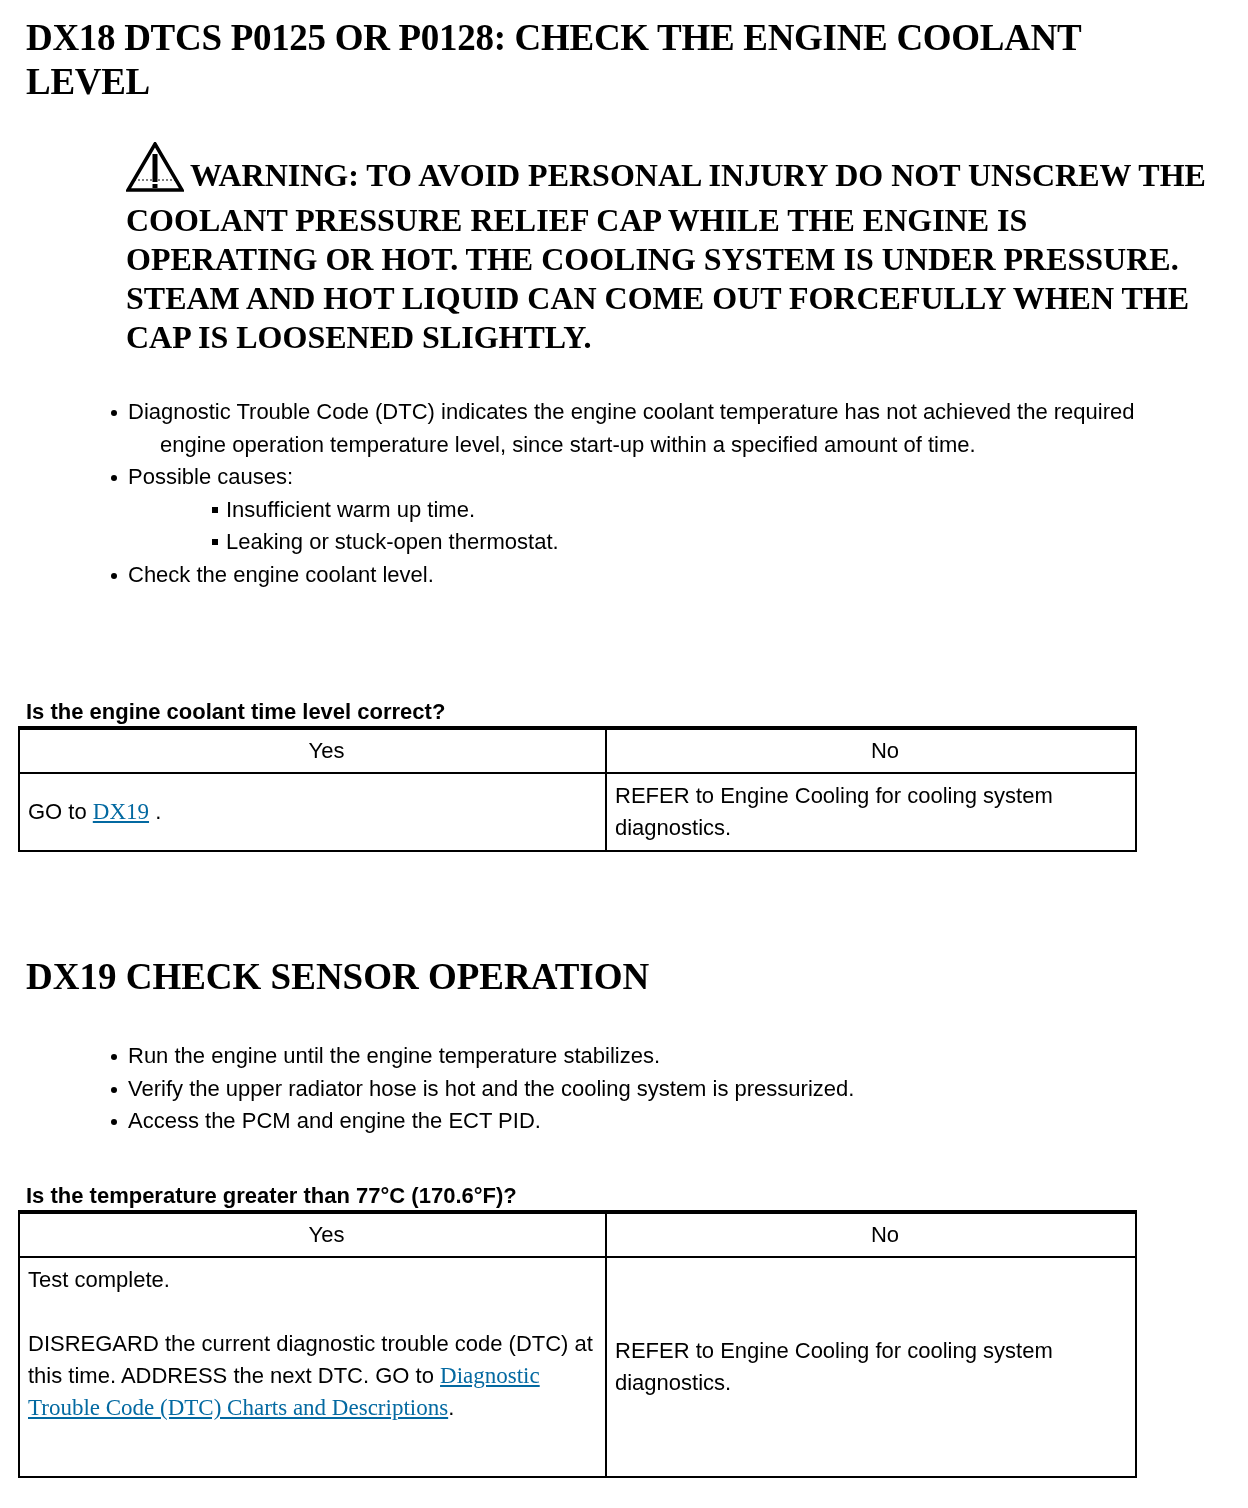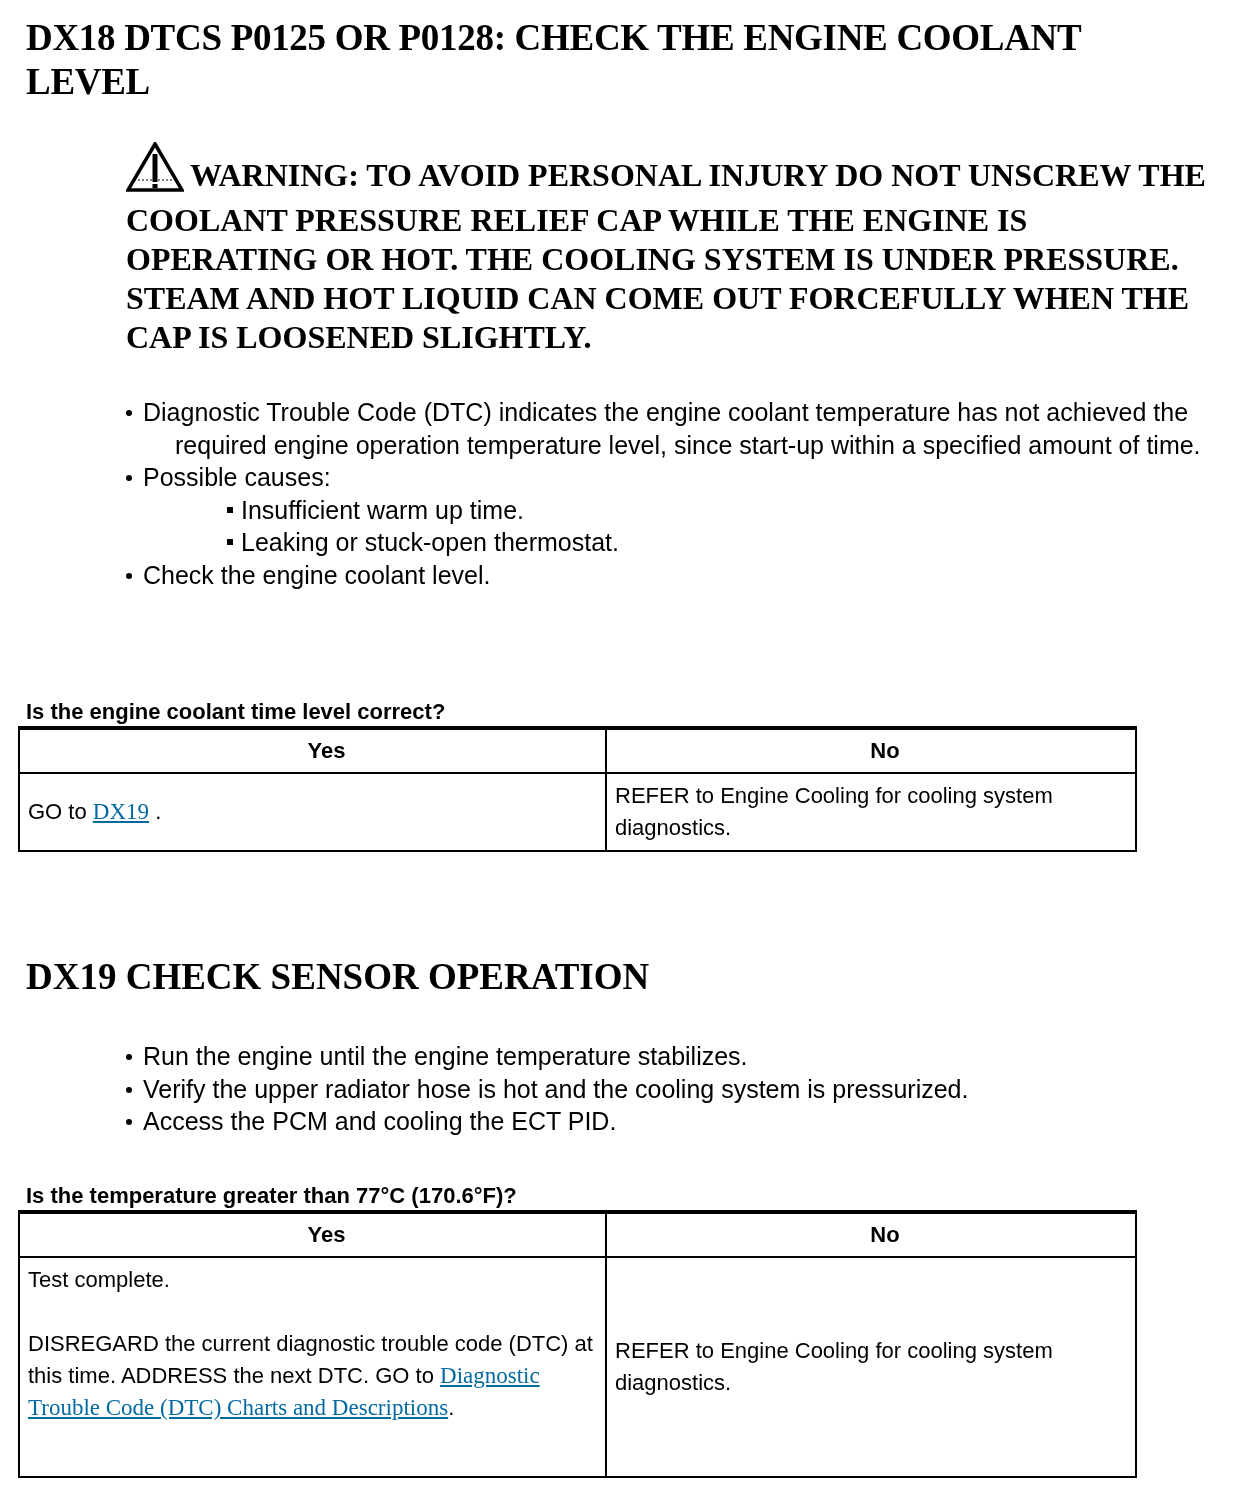--- a/index.html
+++ b/index.html
@@ -15,22 +15,22 @@
     font-size: 37px; font-weight: bold; line-height: 44px;
     letter-spacing: -0.3px;
   }
   .warning {
     position: absolute; left: 126px; top: 142px; width: 1100px;
     font-size: 32px; font-weight: bold; line-height: 39px;
   }
   .warn-icon { display: inline-block; vertical-align: -6px; margin-right: 6px; }
 
   .bullets {
-    position: absolute; left: 123px; width: 1080px;
-    font-size: 25px; line-height: 32.5px;
+    position: absolute; left: 108px; width: 1080px;
+    font-size: 22px; line-height: 32.5px;
   }
   .bullets .item { position: relative; padding-left: 20px; }
   .bullets .item .text { display: block; }
   .bullets .item.wrap .text { padding-left: 32px; text-indent: -32px; }
   .bullets .dot {
     position: absolute; left: 3px; top: 14px; width: 6px; height: 6px;
     border-radius: 50%; background: #000;
   }
   .bullets .sub { position: relative; padding-left: 118px; }
   .bullets .sq {
@@ -43,21 +43,21 @@
     line-height: 26px;
   }
 
   table.qa {
     position: absolute; left: 18px; width: 1119px;
     border-collapse: collapse; font-size: 22px; line-height: 32px;
   }
   table.qa th, table.qa td {
     border: 2px solid #000; padding: 0 8px;
   }
-  table.qa thead th { border-top: 4px solid #000; font-weight: bold; text-align: center; height: 42px; padding-left: 36px; }
+  table.qa thead th { border-top: 4px solid #000; font-weight: normal; text-align: center; height: 42px; padding-left: 36px; }
   table.qa td { vertical-align: middle; }
   .col-yes { width: 541px; }
 
   .link {
     font-family: "Liberation Serif", "DejaVu Serif", serif;
     color: #0369a1; text-decoration: underline; font-size: 23px;
   }
 
   .h2 {
     position: absolute; left: 26px; top: 955px;
@@ -128,21 +128,21 @@
   <div class="item">
     <span class="dot"></span>
     <span class="text">Run the engine until the engine temperature stabilizes.</span>
   </div>
   <div class="item">
     <span class="dot"></span>
     <span class="text">Verify the upper radiator hose is hot and the cooling system is pressurized.</span>
   </div>
   <div class="item">
     <span class="dot"></span>
-    <span class="text">Access the PCM and cooling the ECT PID.</span>
+    <span class="text">Access the PCM and engine the ECT PID.</span>
   </div>
 </div>
 
 <div class="question sans" style="top:1183px;">Is the temperature greater than 77°C (170.6°F)?</div>
 
 <table class="qa sans" style="top:1210px;">
   <thead>
     <tr>
       <th class="col-yes">Yes</th>
       <th>No</th>

